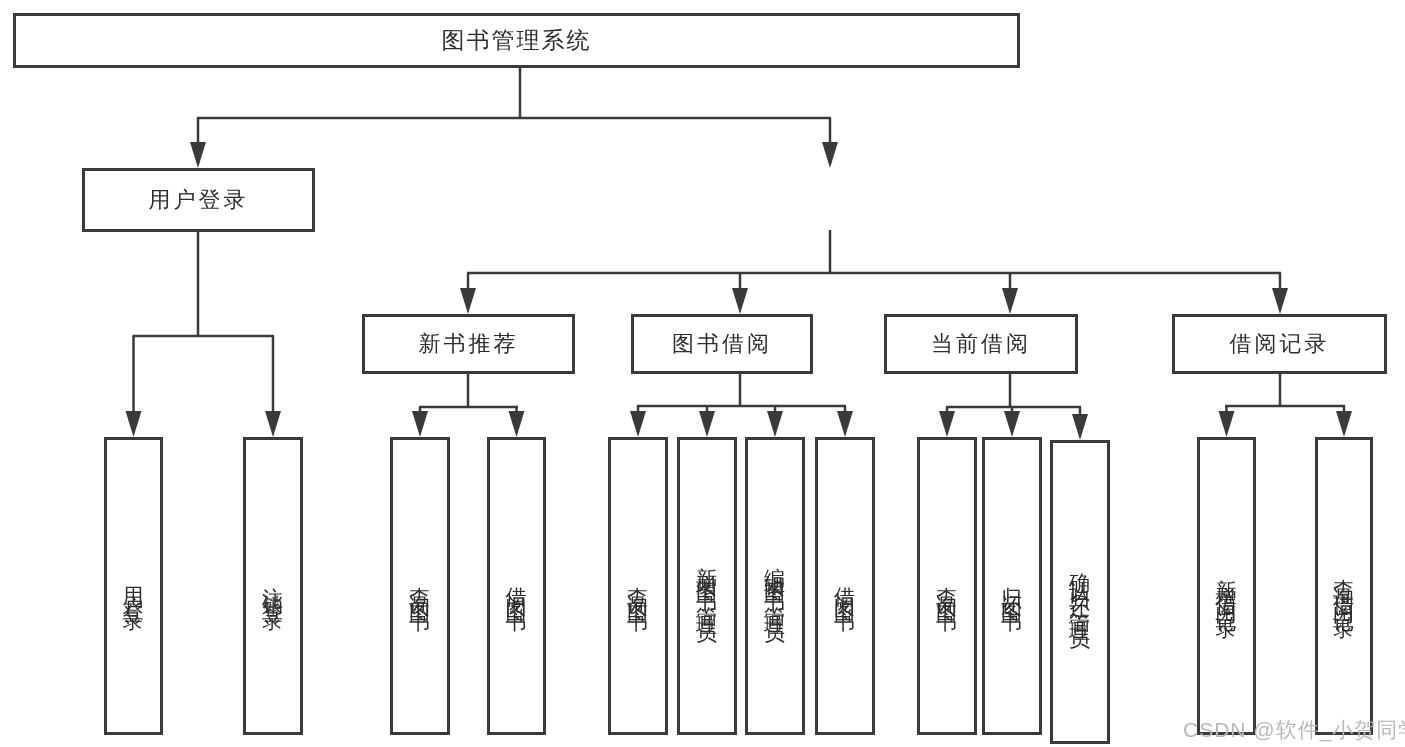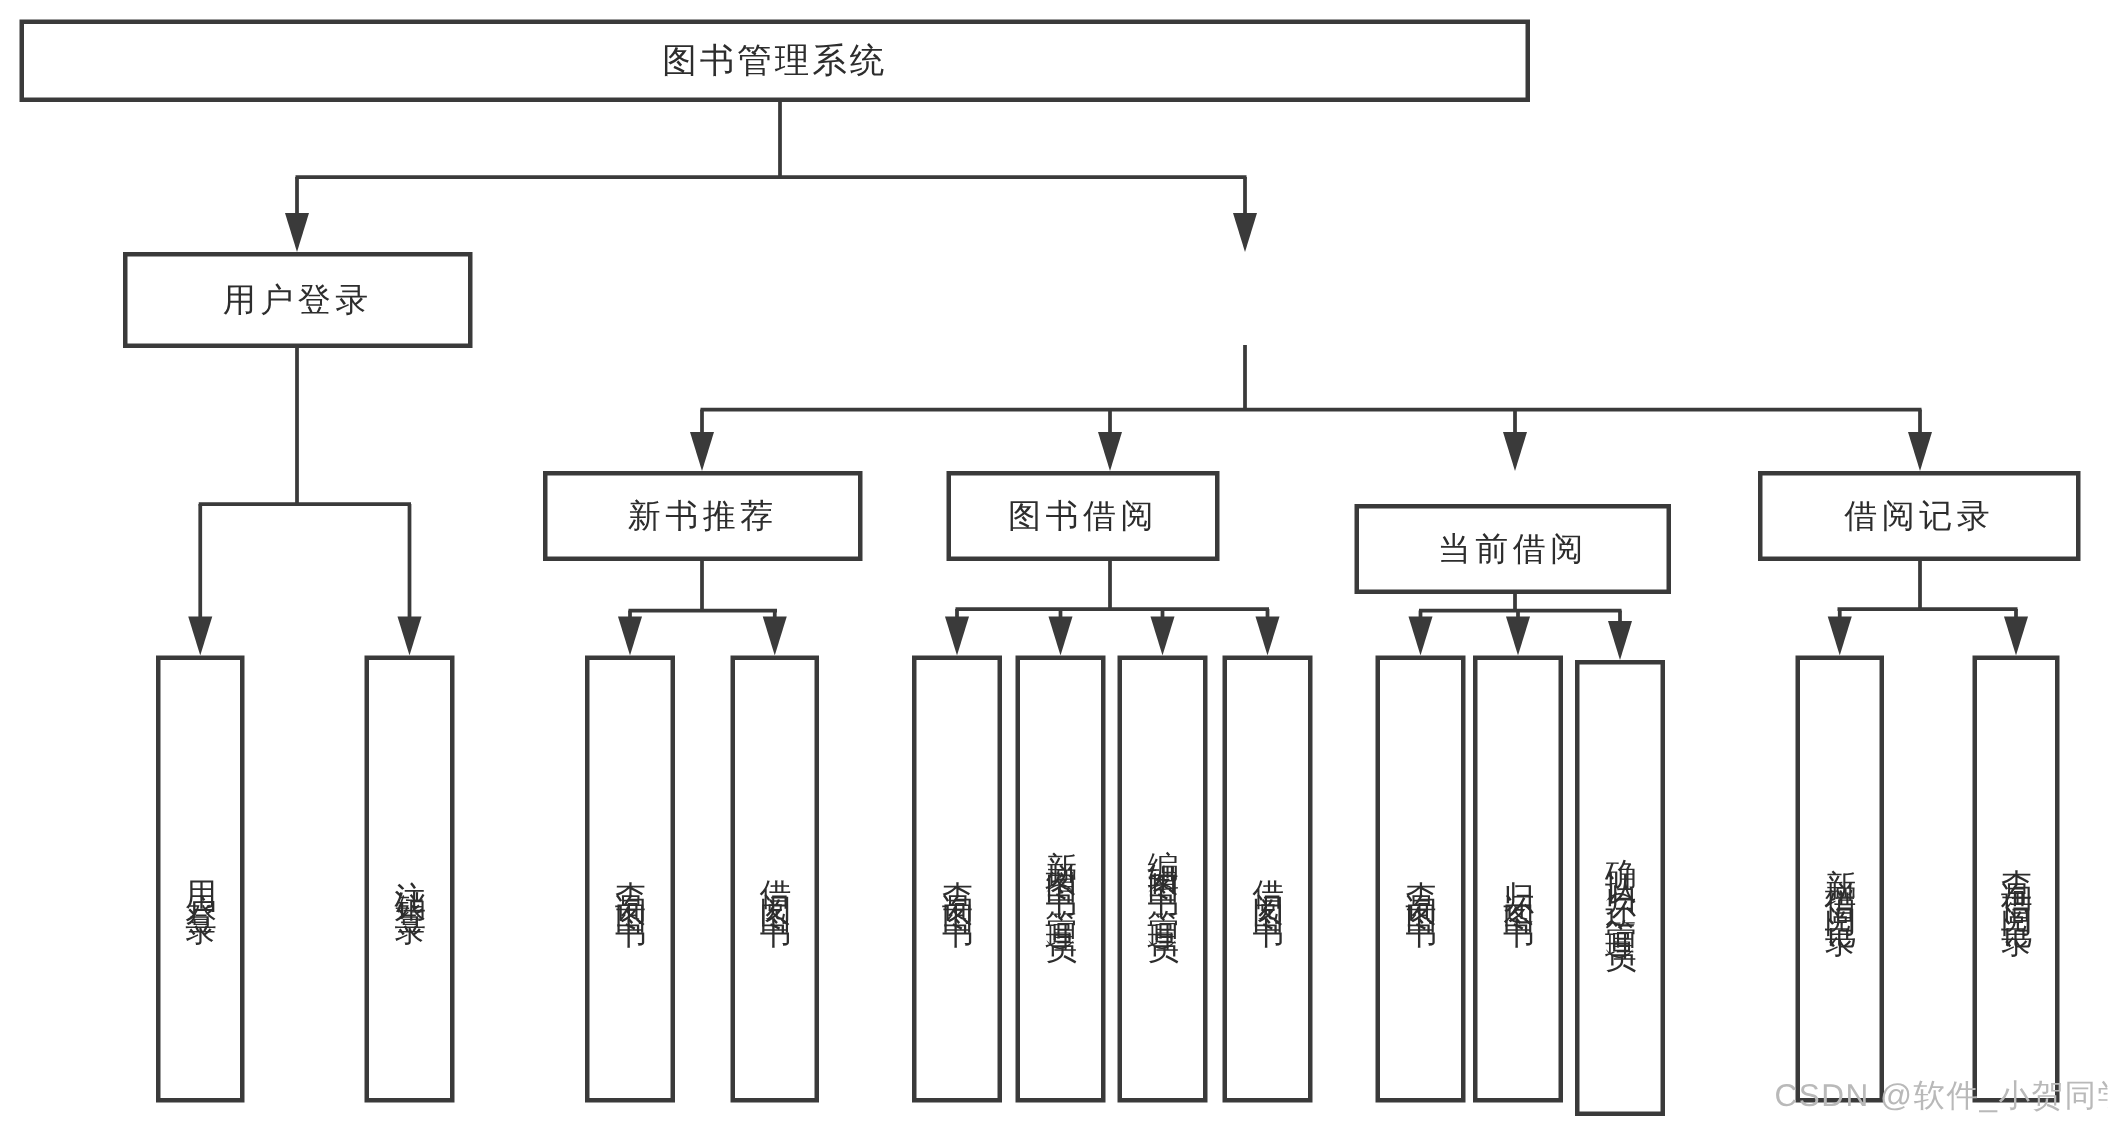--- a/index.html
+++ b/index.html
@@ -98,21 +98,21 @@
       </g>
     </g>
   </svg>
 
   <div class="node hbox root" style="left:13px;top:13px;width:1007px;height:55px;">图书管理系统</div>
 
   <div class="node hbox" style="left:82px;top:168px;width:233px;height:64px;">用户登录</div>
 
   <div class="node hbox" style="left:362px;top:314px;width:213px;height:60px;">新书推荐</div>
   <div class="node hbox" style="left:631px;top:314px;width:182px;height:60px;">图书借阅</div>
-  <div class="node hbox" style="left:903px;top:314px;width:211px;height:60px;margin-top:22px;">当前借阅</div>
+  <div class="node hbox" style="left:884px;top:314px;width:194px;height:60px;">当前借阅</div>
   <div class="node hbox" style="left:1172px;top:314px;width:215px;height:60px;">借阅记录</div>
 
   <div class="node leaf" style="left:104px;top:437px;width:59px;height:298px;">
     <span>用户登录</span>
     </div>
   <div class="node leaf" style="left:243px;top:437px;width:60px;height:298px;">
     <span>注销登录</span>
     </div>
 
   <div class="node leaf" style="left:390px;top:437px;width:60px;height:298px;">

